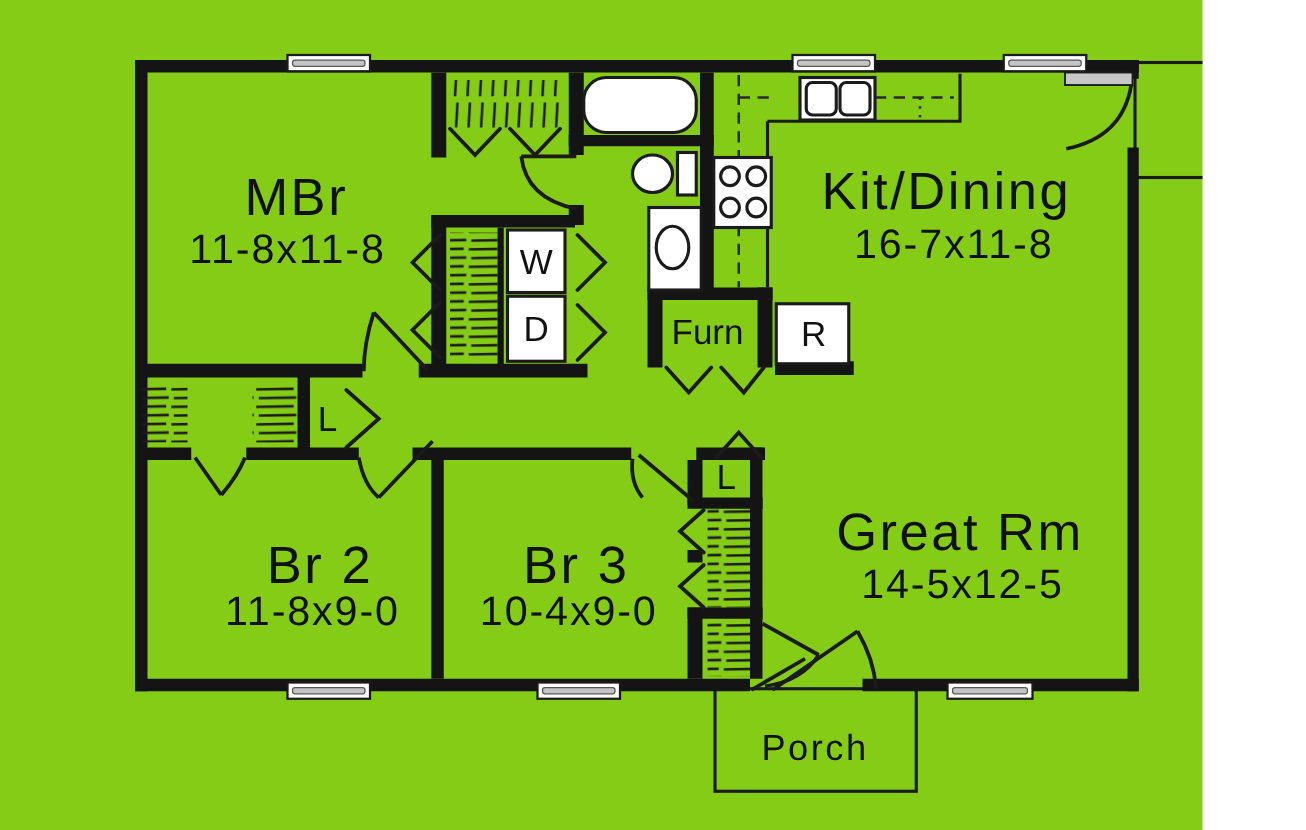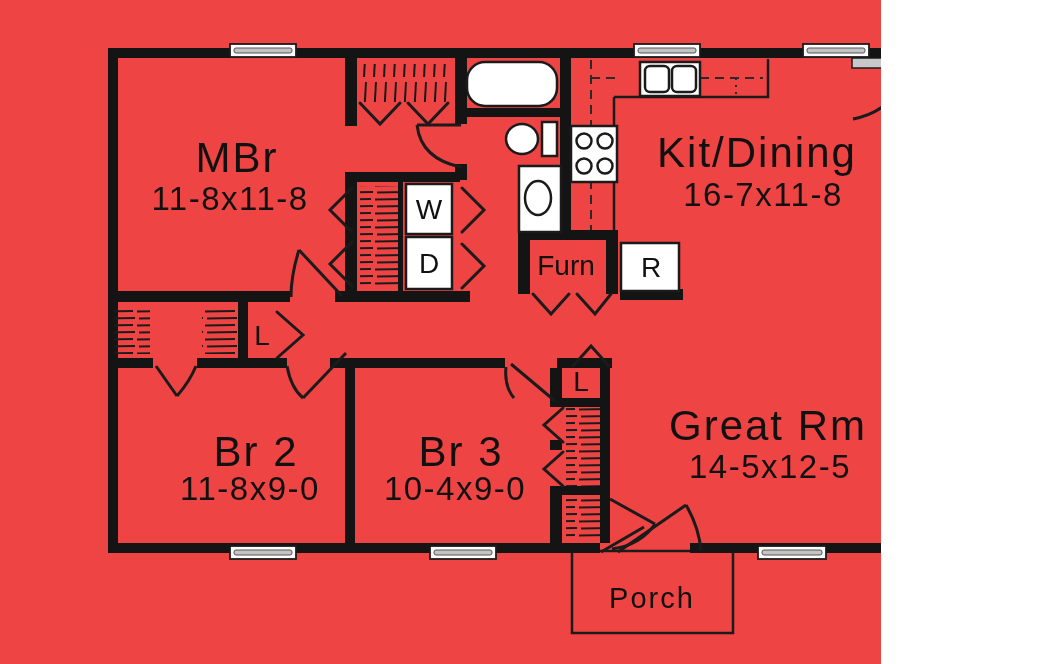--- a/index.html
+++ b/index.html
@@ -1,16 +1,16 @@
 <!DOCTYPE html>
 <html><head>
 <meta charset="utf-8">
 <style>
   html,body{margin:0;padding:0;background:#ffffff;}
-  #stage{position:relative;width:881px;height:664px;background:#ef4444;overflow:hidden;
+  #stage{position:relative;width:962px;height:664px;background:#84cc16;overflow:hidden;
          font-family:"Liberation Sans", sans-serif;}
   svg{position:absolute;inset:0;}
   .wall{fill:#141414;}
   .thin{fill:none;stroke:#1b1b1b;stroke-width:2.5;}
   .fix{fill:#ffffff;stroke:#1b1b1b;stroke-width:2.5;}
   .door{fill:none;stroke:#1b1b1b;stroke-width:3;}
   .chev{fill:none;stroke:#1b1b1b;stroke-width:3;stroke-linecap:round;}
   .dash{fill:none;stroke:#2a2a2a;stroke-width:2;stroke-dasharray:9 6;}
   .dots{fill:none;stroke:#2a2a2a;stroke-width:2;stroke-dasharray:2 5;}
   .win-frame{fill:#ffffff;stroke:#1b1b1b;stroke-width:1.8;}

